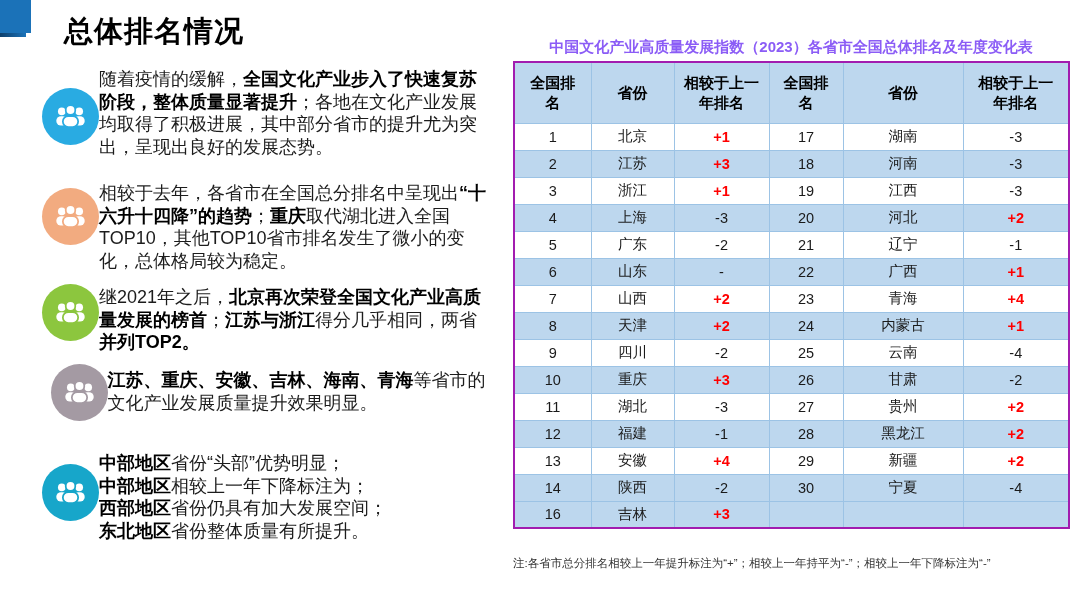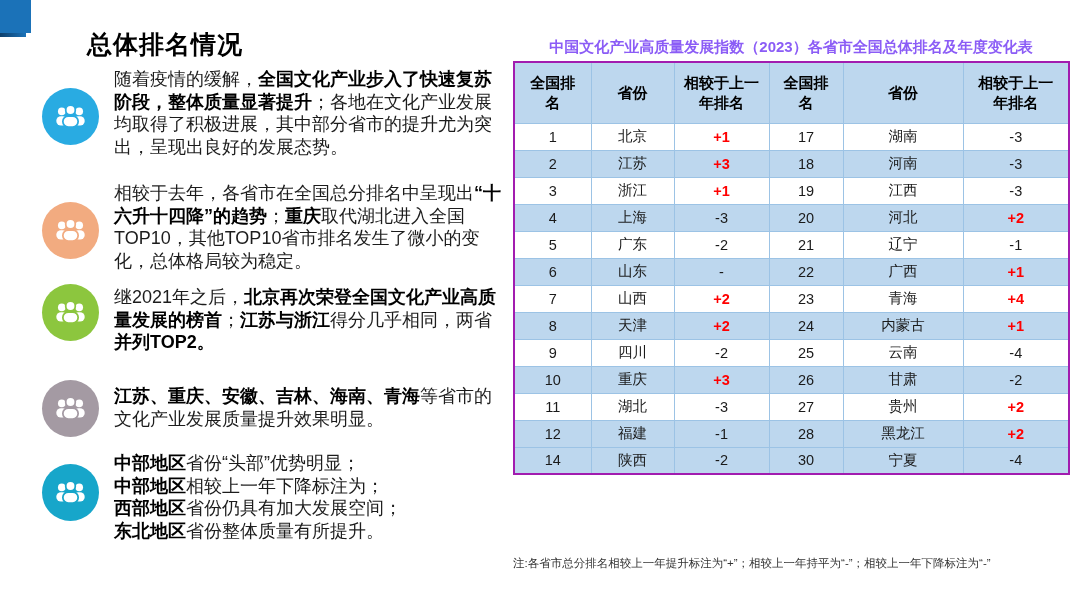--- a/index.html
+++ b/index.html
@@ -11,32 +11,32 @@
   }
   .stage { position:absolute; inset:0; width:1080px; height:608px; }
 
   
   .sq { position:absolute; }
   .sq-gray  { left:0;  top:8;  width:18px; height:18px; background:#E0E0E0; }
   .sq-big   { left:8;  top:15; width:31px; height:33px; background:#1B72B8; }
   .sq-big::after { content:""; position:absolute; left:0; bottom:-4px; width:26px; height:4px;
                    background:linear-gradient(90deg,#0E3F6B,#1B72B8); }
   .sq-small { left:41; top:33; width:13px; height:13px; background:#1B72B8; }
-  .page-title { position:absolute; left:64px; top:28px; font-size:25px; font-weight:700; color:#000; letter-spacing:1px;margin-left:23px; }
+  .page-title { position:absolute; left:64px; top:12px; font-size:29px; font-weight:700; color:#000; letter-spacing:1px; }
 
   
-  .bullet { position:absolute; left:42px; display:flex; gap:15px; align-items:flex-start; width:462px; }
+  .bullet { position:absolute; left:42px; display:flex; align-items:flex-start; width:462px; }
   .circle { width:57px; height:57px; border-radius:50%; flex:0 0 57px;
             display:flex; align-items:center; justify-content:center; }
   .btext  { width:388px; font-size:18px; line-height:22.5px; color:#1c1c1c; }
   .btext .bold { font-weight:700; color:#000; }
   .b0 { top:88px; }  .b0 .btext { margin-top:-20px; }
-  .b1 { top:188px;align-items:center; } .b1 .btext { margin-top:-6px; }
+  .b1 { top:188px; } .b1 .btext { margin-top:-6px; }
   .b2 { top:284px; } .b2 .btext { margin-top:2px; }
-  .b3 { top:380px; } .b3 .btext { margin-top:5px; }
+  .b3 { top:364px;justify-content:center; } .b3 .btext { margin-top:5px; }
   .b4 { top:464px; } .b4 .btext { margin-top:-12px; }
 
   
   .table-title { position:absolute; left:513px; top:38px; width:556px;
                  text-align:center; font-size:15px; font-weight:700; color:#8b5cf6; }
   table.rank { position:absolute; left:513px; top:61px; width:556px;
                border-collapse:collapse; table-layout:fixed;
                border:2px solid #a21caf; }
   table.rank th, table.rank td { border:1px solid #9CC3E5; text-align:center; vertical-align:middle; }
   table.rank th { background:#BDD7EE; font-size:15px; font-weight:700; color:#000;
@@ -236,26 +236,42 @@
           <td class="up">+2</td>
         </tr>
         <tr class="stripe">
           <td>12</td>
           <td>福建</td>
           <td>-1</td>
           <td>28</td>
           <td>黑龙江</td>
           <td class="up">+2</td>
         </tr>
+        <tr>
+          <td>13</td>
+          <td>安徽</td>
+          <td class="up">+4</td>
+          <td>29</td>
+          <td>新疆</td>
+          <td class="up">+2</td>
+        </tr>
         <tr class="stripe">
           <td>14</td>
           <td>陕西</td>
           <td>-2</td>
           <td>30</td>
           <td>宁夏</td>
           <td>-4</td>
         </tr>
+        <tr class="stripe">
+          <td>16</td>
+          <td>吉林</td>
+          <td class="up">+3</td>
+          <td></td>
+          <td></td>
+          <td></td>
+        </tr>
       </tbody>
   </table>
 
   <div class="table-note">注:各省市总分排名相较上一年提升标注为“+”；相较上一年持平为“-”；相较上一年下降标注为“-”</div>
 
 </div>
 
 </body></html>

